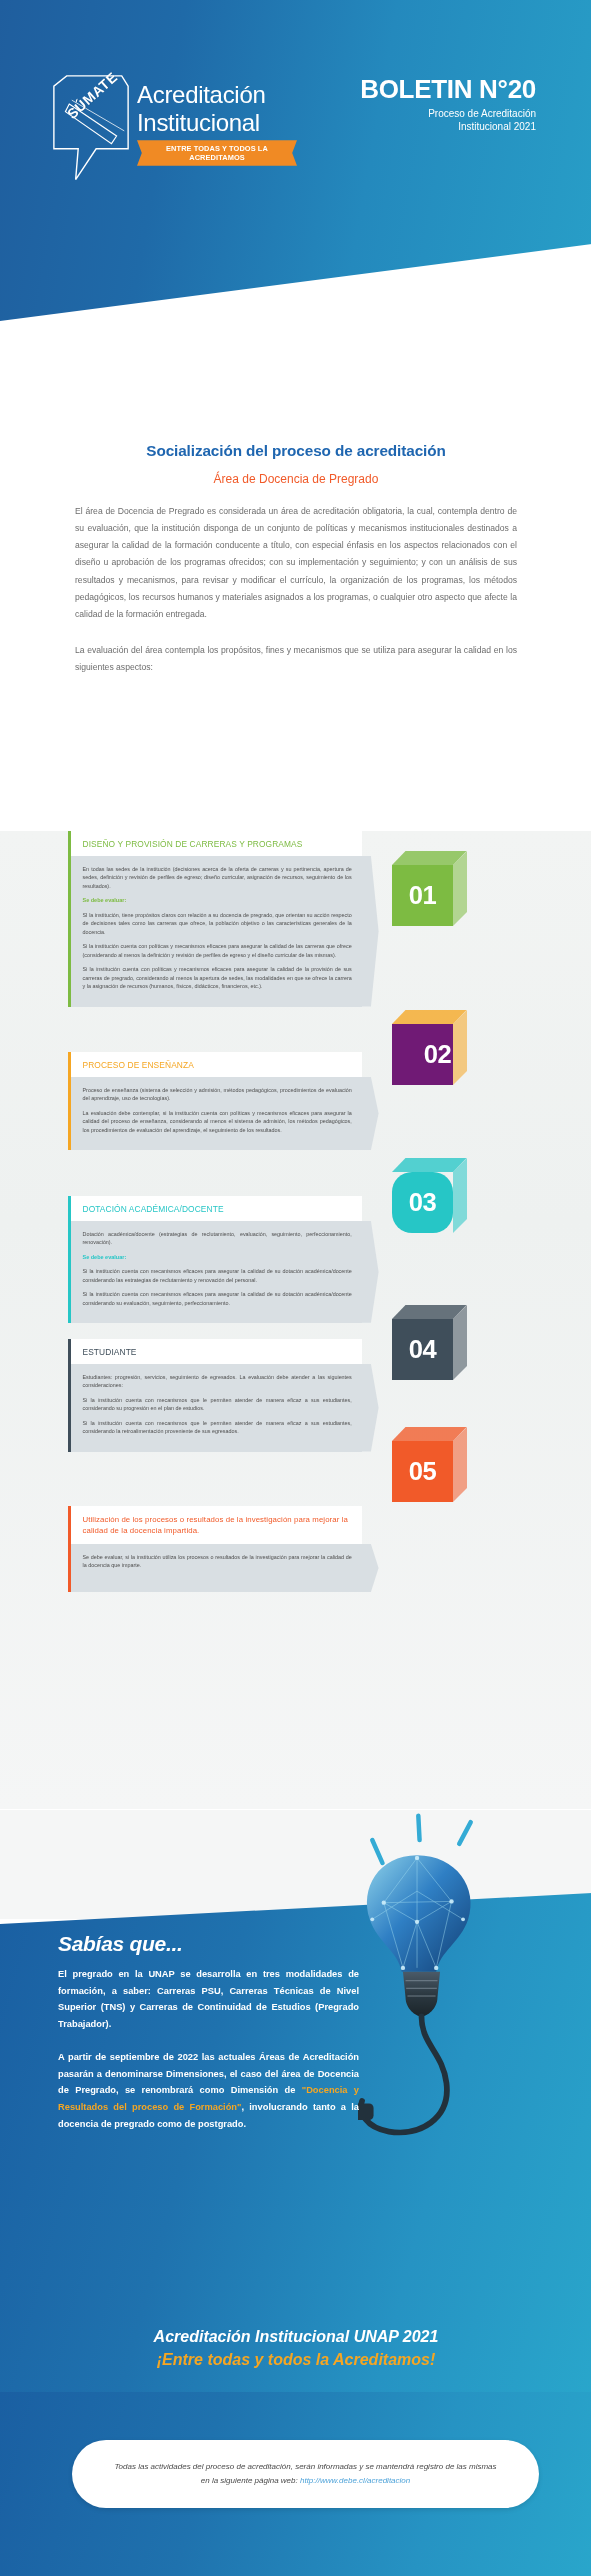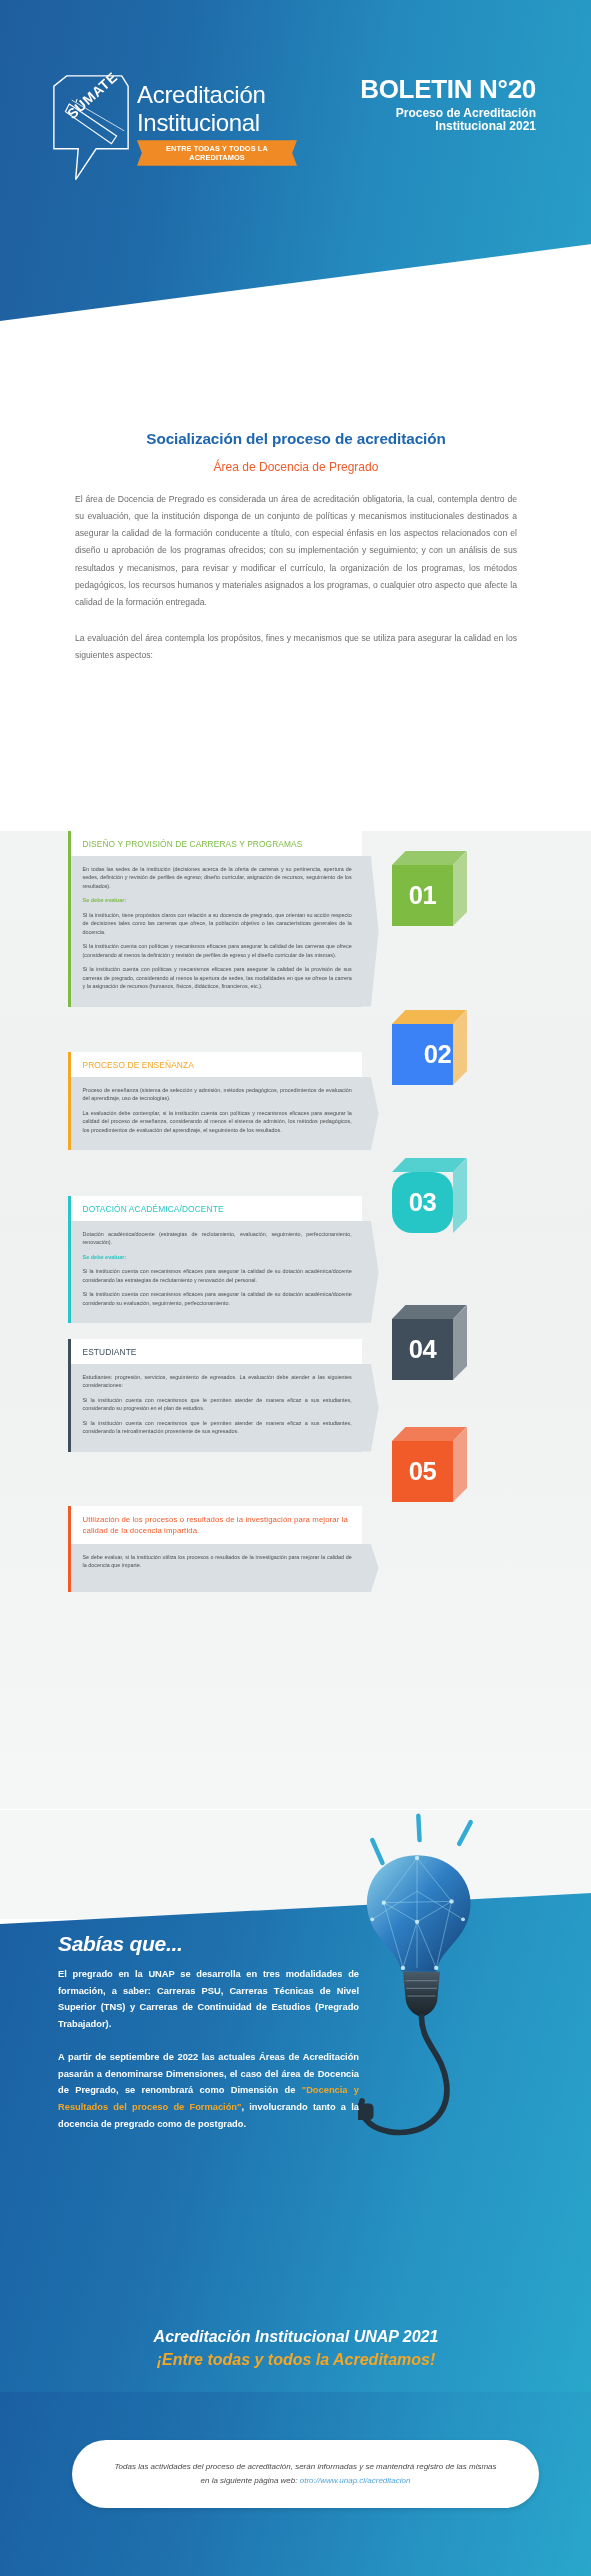--- a/index.html
+++ b/index.html
@@ -97,40 +97,40 @@
   .boletin-title {
     color: #ffffff;
     font-size: 26px;
     font-weight: bold;
     letter-spacing: -0.3px;
     line-height: 28px;
     font-family: "Liberation Sans", sans-serif;
   }
   .boletin-sub {
     color: #ffffff;
-    font-size: 12px;
+    font-size: 10px;
     line-height: 13.4px;
     margin-top: 3.8px;
-    font-weight: 700;
+    font-weight: 400;
   }
 
   
   .intro {
     position: absolute;
     top: 409px;
     left: 0;
     width: 592px;
     padding: 0 75px;
   }
   .intro-title {
     text-align: center;
     color: #1f66b0;
     font-size: 15.3px;
     font-weight: bold;
-    margin-top: 21px;
+    margin-top: 33px;
     letter-spacing: -0.1px;
   }
   .intro-subtitle {
     text-align: center;
     color: #F15A29;
     font-size: 12px;
     font-weight: 400;
     margin-top: 12px;
   }
   .intro-p {
@@ -443,21 +443,21 @@
   <div class="cubes">
     <div id="cubes-host">
         <div class="cube" style="top: 25.6px;">
           <div class="face-top" style="background: rgb(125, 187, 66);"></div>
           <div class="face-side" style="background: rgb(125, 187, 66);"></div>
           <div class="face-front" style="background: rgb(125, 187, 66);">01</div>
         </div>
         <div class="cube" style="top: 185px;">
           <div class="face-top" style="background: rgb(245, 166, 35);"></div>
           <div class="face-side" style="background: rgb(245, 166, 35);"></div>
-          <div class="face-front" style="background: #3b82f6; padding-left: 30px;">02</div>
+          <div class="face-front" style="background: #701a75; padding-left: 30px;">02</div>
         </div>
         <div class="cube" style="top: 333px;">
           <div class="face-top" style="background: rgb(38, 198, 198);"></div>
           <div class="face-side" style="background: rgb(38, 198, 198);"></div>
           <div class="face-front" style="background: rgb(38, 198, 198); border-radius: 20px;">03</div>
         </div>
         <div class="cube" style="top: 480px;">
           <div class="face-top" style="background: rgb(63, 78, 90);"></div>
           <div class="face-side" style="background: rgb(63, 78, 90);"></div>
           <div class="face-front" style="background: rgb(63, 78, 90);">04</div>
@@ -542,18 +542,18 @@
   </div>
 
   <div class="closing">
     <div class="closing-l1">Acreditación Institucional UNAP 2021</div>
     <div class="closing-l2">¡Entre todas y todos la Acreditamos!</div>
   </div>
 
   <div class="footer-band"></div>
   <div class="footer-pill">
     <div class="footer-text">
-      <span>Todas las actividades del proceso de acreditación, serán informadas y se mantendrá registro de las mismas en la siguiente página web: </span><span class="footer-link">otro://www.unap.cl/acreditacion</span>
+      <span>Todas las actividades del proceso de acreditación, serán informadas y se mantendrá registro de las mismas en la siguiente página web: </span><span class="footer-link">http://www.debe.cl/acreditacion</span>
     </div>
   </div>
 
 </div>
 
 
 </body></html>

